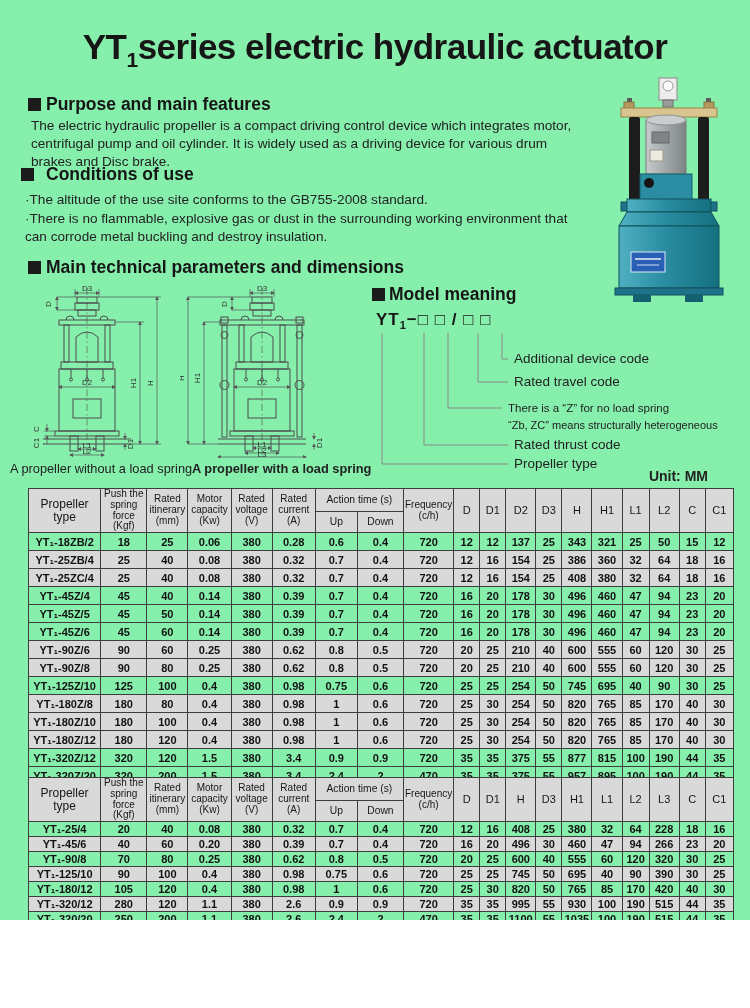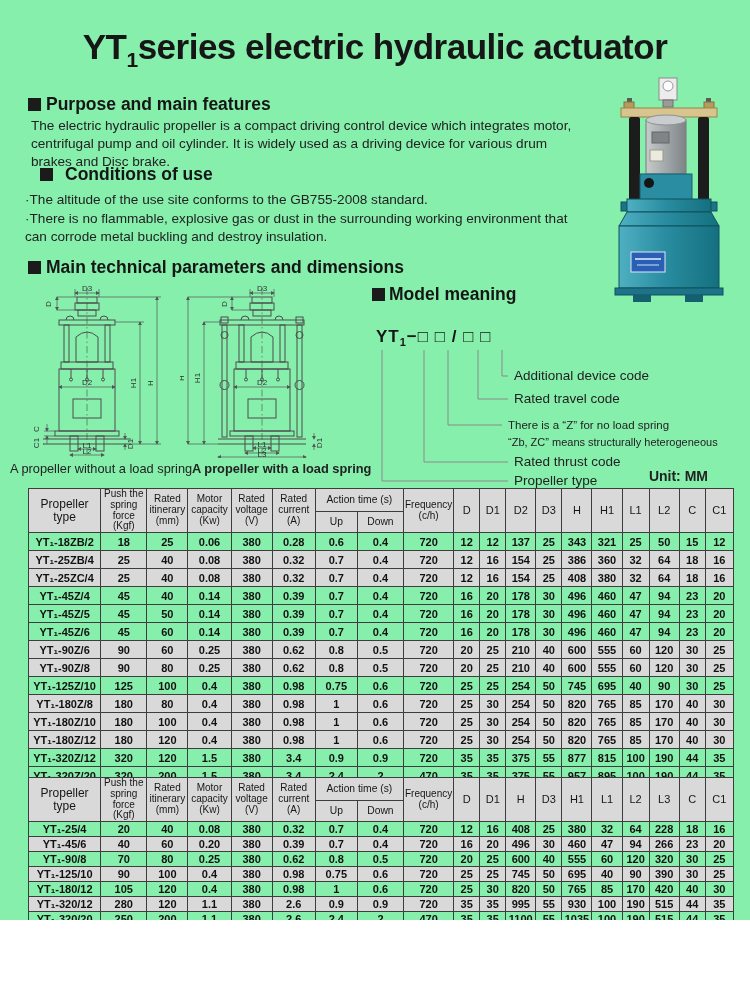--- a/index.html
+++ b/index.html
@@ -16,21 +16,21 @@
 
   .body-text{position:absolute;font-size:13.6px;line-height:1.32;color:#222;}
   .cond-item{margin:0 0 1px 0;}
 
   .caption{position:absolute;font-size:12.8px;color:#222;white-space:nowrap;}
   .unit{position:absolute;font-size:14px;font-weight:700;color:#222;}
 
   
   .model-block{position:absolute;left:372px;top:284px;width:376px;}
   .model-heading{font-size:17.5px;font-weight:700;display:flex;align-items:center;gap:4px;}
-  .model-code{font-size:17px;font-weight:700;margin:22px 0 0 4px;letter-spacing:1px;white-space:nowrap;}
+  .model-code{font-size:17px;font-weight:700;margin:5px 0 0 4px;letter-spacing:1px;white-space:nowrap;}
   .model-code sub{font-size:11px;}
   .model-svg{display:block;margin-top:2px;}
   .model-svg text{font-family:"Liberation Sans",sans-serif;}
 
   
   table.params{position:absolute;left:28px;border-collapse:collapse;table-layout:fixed;
                width:706px;text-align:center;}
   table.params th,table.params td{border:1px solid #3d3d3d;overflow:hidden;padding:0 1px;}
   table.params th{background:#d9d9d9;font-weight:400;line-height:1.08;}
   .th-prop{font-size:12px;}
@@ -58,21 +58,21 @@
 <div class="page">
 
   <h1 class="title"><span>YT</span><sub>1</sub><span>series electric hydraulic actuator</span></h1>
 
   <div class="sec-heading" style="left:28px;top:94px;">
     <span class="square"></span>
     <span>Purpose and main features</span>
   </div>
   <div class="body-text" style="left:31px;top:117px;width:546px;">The electric hydraulic propeller is a compact driving control device which integrates motor, centrifugal pump and oil cylinder. It is widely used as a driving device for various drum brakes and Disc brake.</div>
 
-  <div class="sec-heading" style="left:40px;top:164px;gap:12px;">
+  <div class="sec-heading" style="left:21px;top:164px;gap:12px;">
     <span class="square"></span>
     <span>Conditions of use</span>
   </div>
   <div class="body-text" style="left:25px;top:191px;width:556px;">
     <div class="cond-item">·The altitude of the use site conforms to the GB755-2008 standard.</div>
     <div class="cond-item">·There is no flammable, explosive gas or dust in the surrounding working environment that can corrode metal buckling and destroy insulation.</div>
   </div>
 
   <div class="sec-heading" style="left:28px;top:257px;">
     <span class="square"></span>

